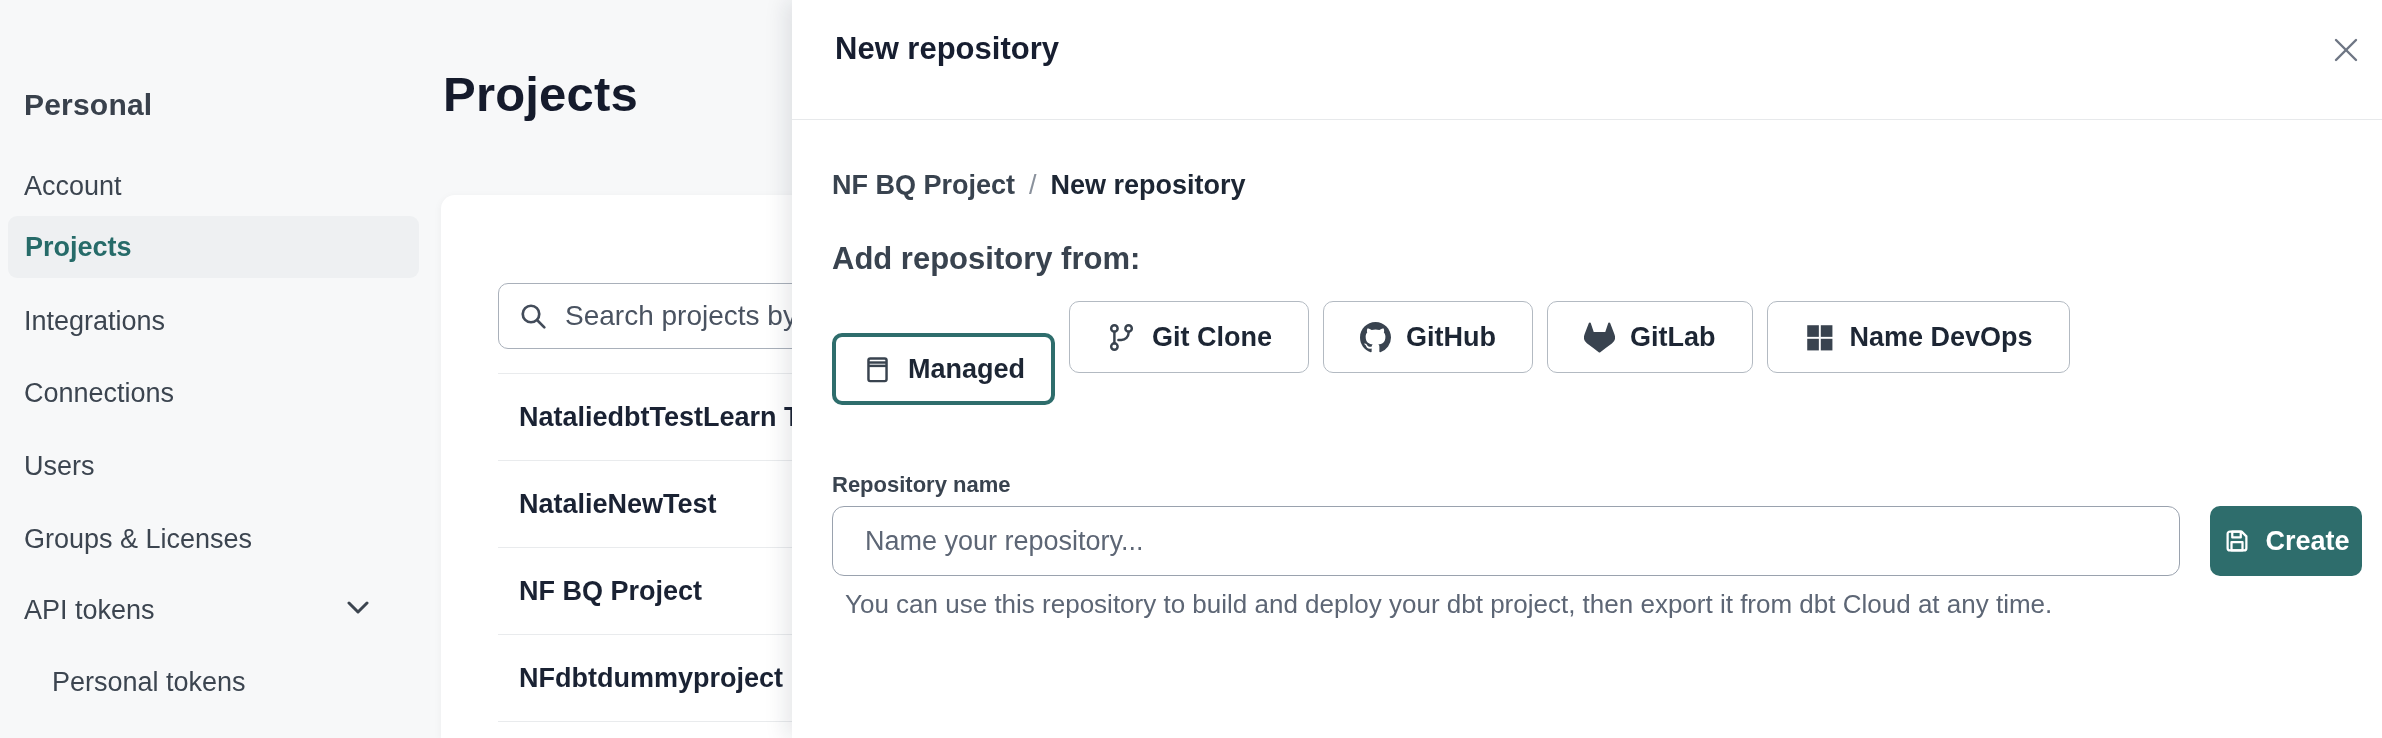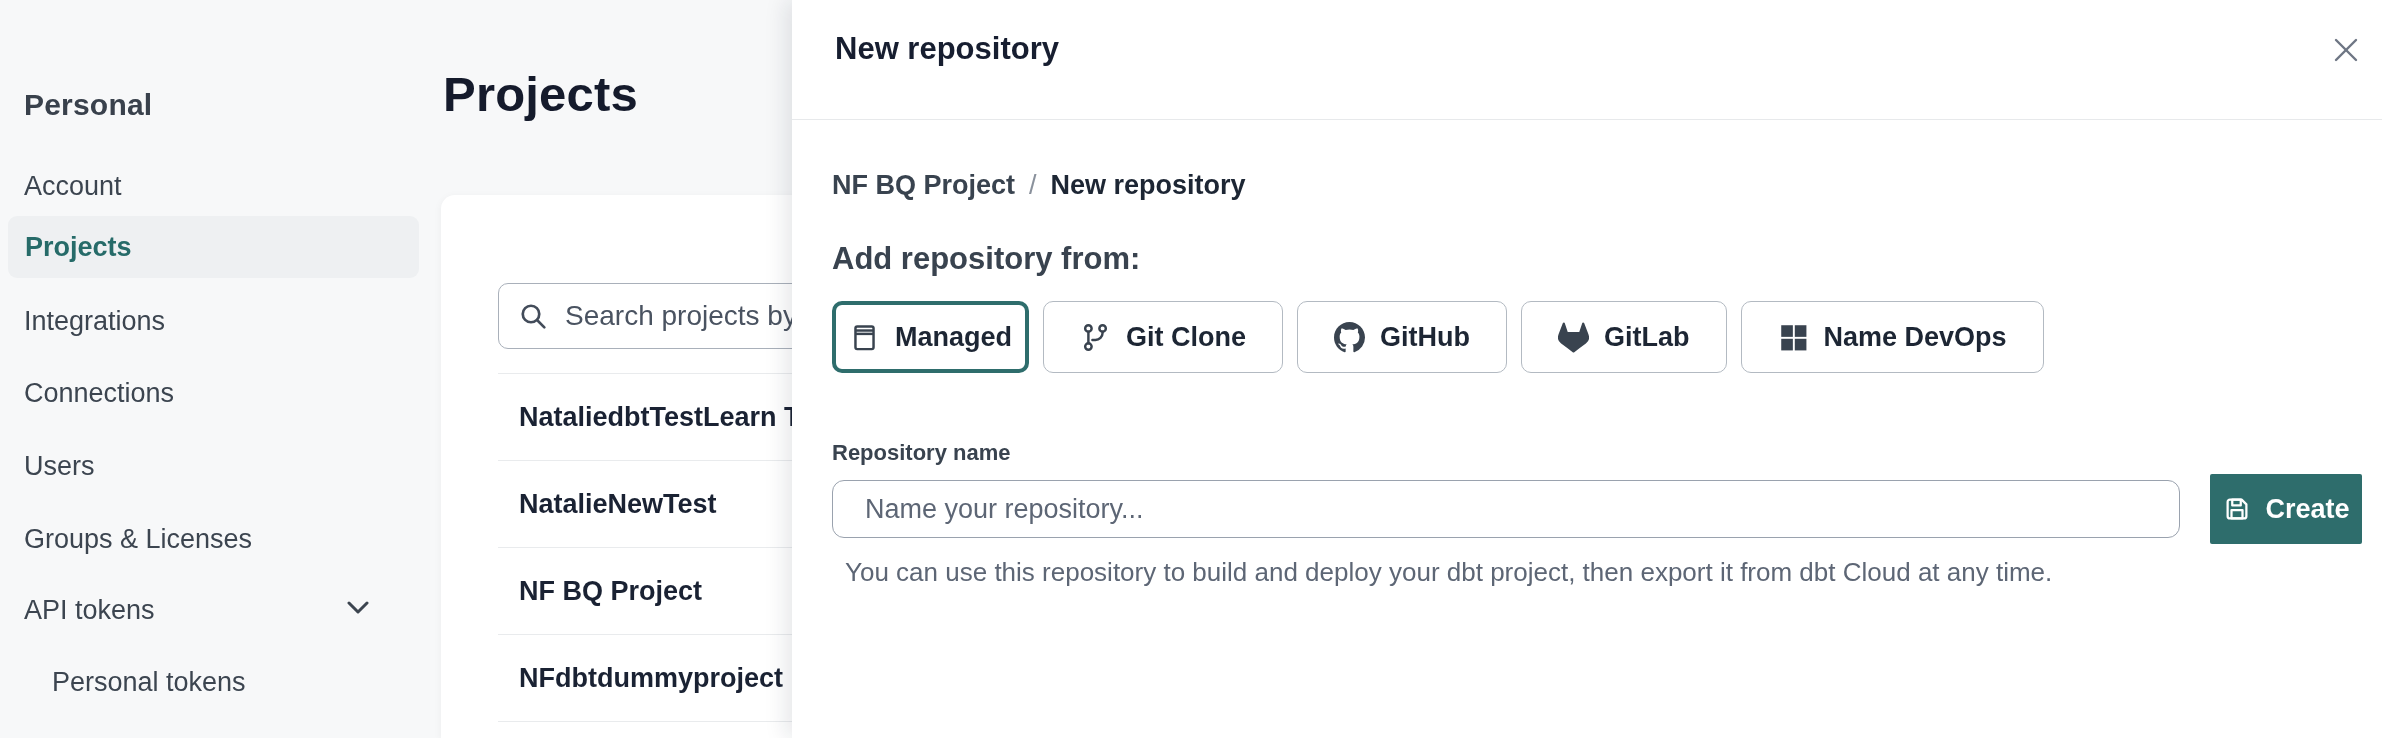--- a/index.html
+++ b/index.html
@@ -98,33 +98,33 @@
 
   .source-row { margin-top:24px; display:flex; gap:14px; }
   .source-btn {
     height:72px; display:flex; align-items:center; gap:15px;
     padding:0 36px; background:#fff;
     border:1.5px solid #b3bac2; border-radius:10px;
     font-size:27px; font-weight:700; color:#1d2634; cursor:pointer;
     font-family:"Liberation Sans", sans-serif;
   }
   .source-btn .icon { width:31px; height:31px; color:#39434f; flex:0 0 auto; }
-  .source-btn.selected { border:4px solid #2e6d6c; padding:0 13px; }
+  .source-btn.selected { border:4px solid #2e6d6c; padding:0 26px;margin-top:32px; }
 
   .field-label { margin-top:67px; font-size:22px; font-weight:700; color:#39434f; }
   .input-row { margin-top:8px; display:flex; align-items:center; gap:30px; }
   .repo-input {
-    flex:1; height:58px; border:1.5px solid #9aa2ae; border-radius:12px;
+    flex:1; height:70px; border:1.5px solid #9aa2ae; border-radius:12px;
     padding:0 32px; font-size:27px; color:#1a2233; background:#fff; outline:none;
     font-family:"Liberation Sans", sans-serif;
   }
   .repo-input::placeholder { color:#5d6675; opacity:1; }
   .create-btn {
     width:152px; height:70px; flex:0 0 auto;
-    background:#2e6d6c; color:#ffffff; border:none; border-radius:2px;
+    background:#2e6d6c; color:#ffffff; border:none; border-radius:10px;
     display:flex; align-items:center; justify-content:center; gap:13px;
     font-size:27px; font-weight:600; cursor:pointer;
     font-family:"Liberation Sans", sans-serif;
   }
   .create-btn .icon { width:30px; height:30px; color:#fff; }
   .helper-text { margin-top:13px; font-size:26px; color:#5d6675;margin-left:13px; }
 </style>
 </head>
 <body>
 

